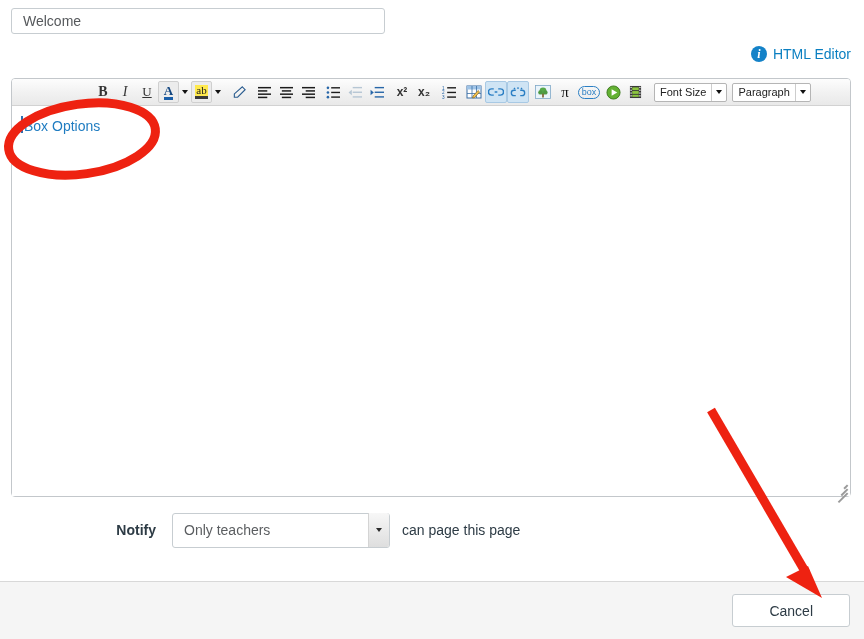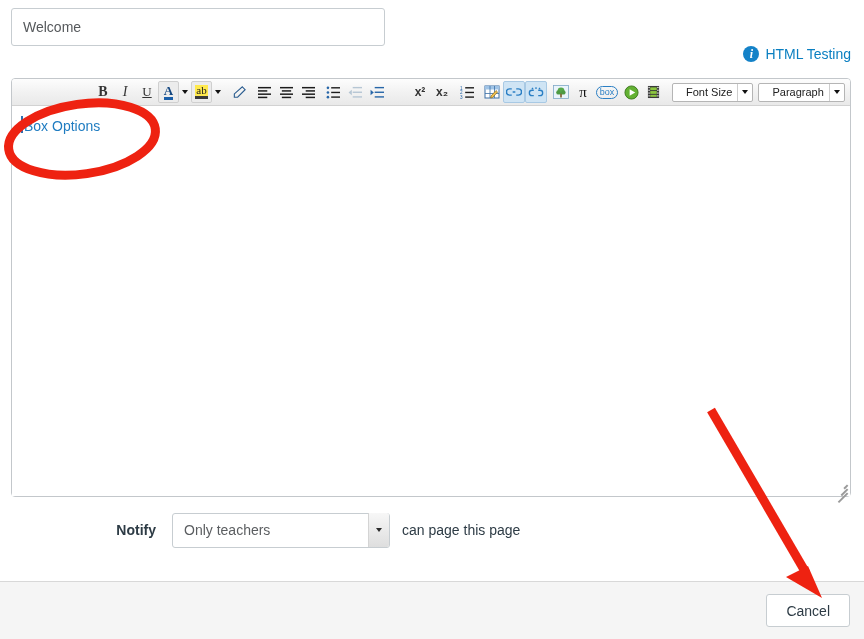--- a/index.html
+++ b/index.html
@@ -17,21 +17,21 @@
     overflow: hidden;
     -webkit-font-smoothing: antialiased;
   }
 
   
   .title-input {
     position: absolute;
     left: 11px;
     top: 8px;
     width: 374px;
-    height: 38px;
+    height: 26px;
     box-sizing: border-box;
     border: 1px solid #c7cdd1;
     border-radius: 3px;
     background: #fff;
     font-family: "Liberation Sans", sans-serif;
     font-size: 14px;
     color: #56595c;
     padding: 0 11px;
     outline: none;
   }
@@ -134,21 +134,20 @@
     background: #fff;
     border: 1px solid #b5b5b5;
     border-radius: 2px;
     display: flex;
     align-items: center;
     font-size: 11px;
     color: #222;
     flex: none;
     cursor: pointer;
     box-sizing: border-box;
-    padding-left: 8px;
   }
   .tb-select .lbl { padding: 0 5px; white-space: nowrap; }
   .tb-select .sc {
     width: 14px;
     height: 17px;
     border-left: 1px solid #cdcdcd;
     display: flex; align-items: center; justify-content: center;
   }
   .rce-body {
     position: absolute;
@@ -277,21 +276,21 @@
     flex: none;
   }
   .footer-actions {
     margin-left: auto;
     display: flex;
     align-items: center;
     gap: 9px;
   }
   .btn {
     height: 33px;
-    padding: 0 19px;
+    padding: 0 36px;
     border-radius: 3px;
     font-size: 14px;
     display: flex;
     align-items: center;
     justify-content: center;
     cursor: pointer;
     box-sizing: border-box;
     border: 1px solid transparent;
     white-space: nowrap;
   }
@@ -317,21 +316,21 @@
     overflow: visible;
   }
 </style>
 </head>
 <body>
 
 <input class="title-input" type="text" value="Welcome" style="">
 
 <a class="html-editor-link" href="#">
   <span class="info-icon">i</span>
-  <span>HTML Testing</span>
+  <span>HTML Editor</span>
 </a>
 
 <div class="rce">
 
   <div class="rce-toolbar">
 
     <div class="tb-btn">
       <span style="font-family:'Liberation Serif',serif;font-weight:bold;font-size:14px;">B</span>
     </div>
     <div class="tb-btn">
@@ -430,21 +429,21 @@
       <svg width="15" height="13" viewBox="0 0 16 14">
         <g fill="#2766a8">
             <rect x="5" y="1" width="10" height="1.5"></rect>
             <rect x="5" y="6" width="10" height="1.5"></rect>
             <rect x="5" y="11" width="10" height="1.5"></rect>
             <polygon points="0.5,4 0.5,10 4,7"></polygon>
           </g>
       </svg>
     </div>
 
-    <div class="tb-btn" style="margin-left:21px;">
+    <div class="tb-btn" style="margin-left:3px;">
       <span style="font-size:12px;font-weight:bold;">
         <span>x²</span>
       </span>
     </div>
     <div class="tb-btn">
       <span style="font-size:12px;font-weight:bold;">
         <span>x₂</span>
       </span>
     </div>
 

